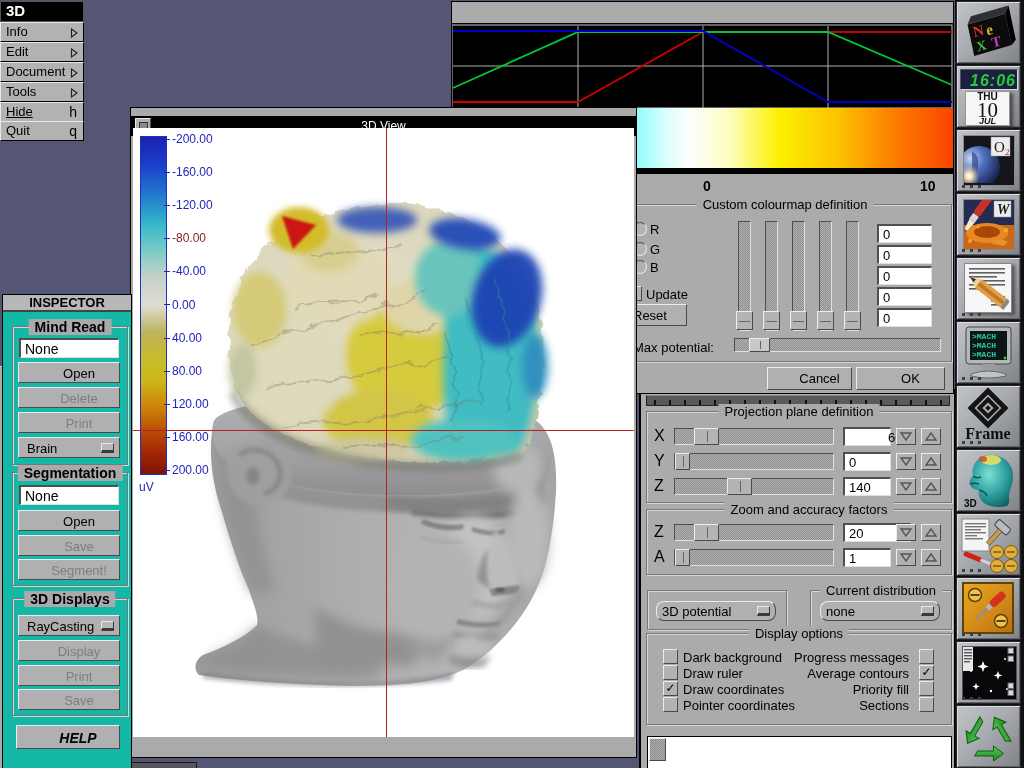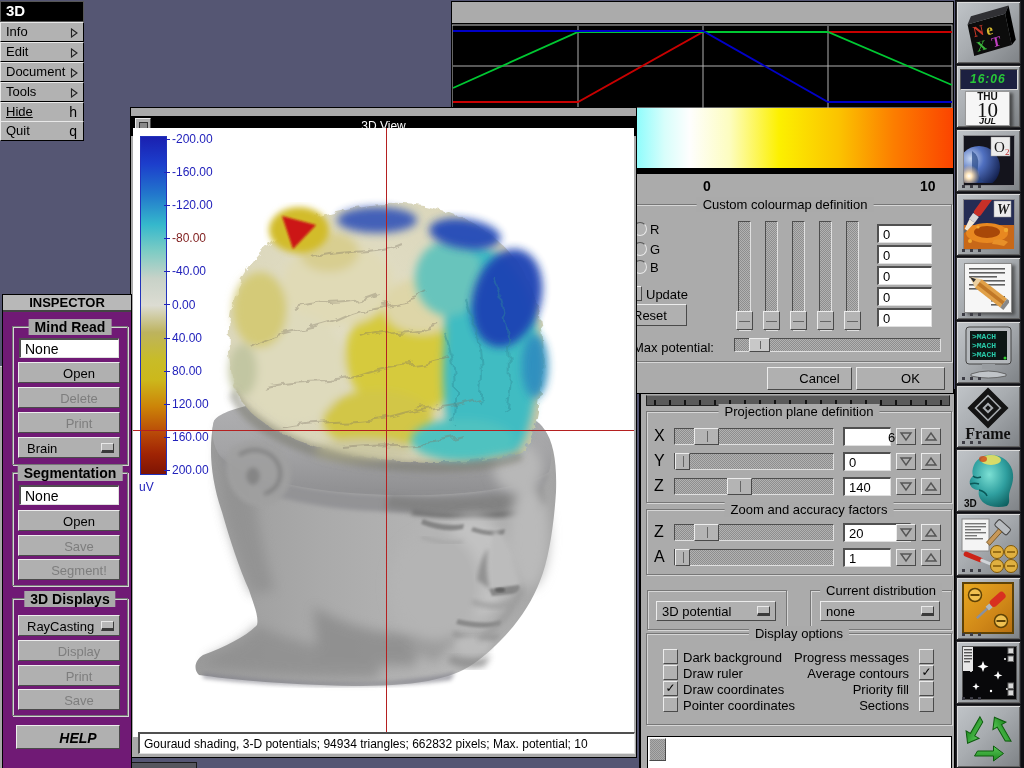--- a/index.html
+++ b/index.html
@@ -4,21 +4,21 @@
 body{width:1024px;height:768px;overflow:hidden;position:relative;background:#555673;font-family:"Liberation Sans",sans-serif;}
 .abs{position:absolute;}
 .btn{position:absolute;background:#b0b0b0;border-top:1px solid #ececec;border-left:1px solid #ececec;border-right:1px solid #4a4a4a;border-bottom:1px solid #4a4a4a;color:#000;text-align:center;font-size:13px;box-sizing:border-box;padding-left:20px;}
 .btn.dis{color:#7e7e7e;}
 .gb{position:absolute;border:1px solid #777;box-shadow:inset 1px 1px 0 #d6d6d6,1px 1px 0 #d6d6d6;}
 .gl{position:absolute;top:-8px;background:#aaaaaa;padding:0 6px;font-size:13px;white-space:nowrap;}
 .cb{position:absolute;width:15px;height:15px;background:#b2b2b2;border-top:1px solid #ececec;border-left:1px solid #ececec;border-right:1px solid #4a4a4a;border-bottom:1px solid #4a4a4a;box-sizing:border-box;font-size:12px;text-align:center;line-height:13px;}
 .track{position:absolute;background-image:repeating-conic-gradient(#8e8e8e 0 25%,#b2b2b2 0 50%);background-size:2px 2px;border-top:1px solid #4e4e4e;border-left:1px solid #4e4e4e;border-right:1px solid #e0e0e0;border-bottom:1px solid #e0e0e0;box-sizing:border-box;}
 .knob{position:absolute;background:#b4b4b4;border-top:1px solid #ececec;border-left:1px solid #ececec;border-right:1px solid #4a4a4a;border-bottom:1px solid #4a4a4a;box-sizing:border-box;}
 .field{position:absolute;background:#fff;border-top:2px solid #505050;border-left:2px solid #505050;border-right:1px solid #e0e0e0;border-bottom:1px solid #e0e0e0;font-size:13px;color:#000;padding:1px 0 0 4px;box-sizing:border-box;}
-.pop{position:absolute;background:#b0b0b0;border-top:1px solid #ececec;border-left:1px solid #ececec;border-right:1px solid #4a4a4a;border-bottom:1px solid #4a4a4a;font-size:13px;box-sizing:border-box;}
+.pop{position:absolute;background:#b0b0b0;border-top:1px solid #ececec;border-left:1px solid #ececec;border-right:1px solid #4a4a4a;border-bottom:1px solid #4a4a4a;font-size:13px;box-sizing:border-box;border-radius:8px;}
 .pg{position:absolute;right:5px;top:50%;margin-top:-5px;width:13px;height:10px;background:#b8b8b8;border-top:1px solid #e8e8e8;border-left:1px solid #e8e8e8;border-right:1px solid #3a3a3a;border-bottom:3px solid #3a3a3a;box-sizing:border-box;}
 .arrbtn{position:absolute;width:20px;height:17px;background:#b0b0b0;border-top:1px solid #ececec;border-left:1px solid #ececec;border-right:1px solid #4a4a4a;border-bottom:1px solid #4a4a4a;box-sizing:border-box;}
 .tile{position:absolute;left:1px;width:65px;height:63px;background:linear-gradient(135deg,#c0c4c8 0%,#a8acb0 45%,#7e8286 100%);border:1px solid #26262a;box-sizing:border-box;box-shadow:inset 1px 1px 0 #dcdcdc,inset -1px -1px 0 #606060;}
 .dots{position:absolute;left:5px;bottom:3px;width:22px;height:3px;background:repeating-linear-gradient(to right,#3c3c44 0 3px,transparent 3px 8px);}
 </style></head><body>
 <div class="abs" style="left:0;top:366px;width:4px;height:402px;background:#a8a8a8;border-top:1px solid #d8d8d8;"></div>
 <div class="abs" style="left:639px;top:389px;width:317px;height:379px;background:#ababab;border:2px solid #000;border-bottom:none;box-sizing:border-box;">
 <div style="position:absolute;left:5px;top:4px;width:304px;height:11px;background:#5a5a5a;border:1px solid #222;border-top:1px solid #888;box-sizing:border-box;">
       <span style="position:absolute;left:7px;bottom:0;width:2px;height:5px;background:#111;"></span>
       <span style="position:absolute;left:22px;bottom:0;width:2px;height:5px;background:#111;"></span>
@@ -388,23 +388,20 @@
 <span style="position:absolute;left:39px;top:269px;font-size:12px;color:#2222bb;">120.00</span>
 <span style="position:absolute;left:31px;top:276px;width:6px;height:1px;background:#2222bb;"></span>
 <span style="position:absolute;left:39px;top:302px;font-size:12px;color:#2222bb;">160.00</span>
 <span style="position:absolute;left:31px;top:309px;width:6px;height:1px;background:#2222bb;"></span>
 <span style="position:absolute;left:39px;top:335px;font-size:12px;color:#2222bb;">200.00</span>
 <span style="position:absolute;left:31px;top:342px;width:6px;height:1px;background:#2222bb;"></span>
 <span style="position:absolute;left:6px;top:352px;font-size:12px;color:#2222bb;">uV</span>
 <div style="position:absolute;left:253px;top:0;width:1px;height:609px;background:#b52020;"></div>
 <div style="position:absolute;left:0;top:302px;width:501px;height:1px;background:#b52020;"></div>
 </div>
-<div style="position:absolute;left:7px;top:624px;width:497px;height:22px;background:#fff;border-top:2px solid #505050;border-left:2px solid #505050;border-right:1px solid #e0e0e0;border-bottom:1px solid #e0e0e0;box-sizing:border-box;">
-      <span style="font-size:12px;position:absolute;left:4px;top:3px;white-space:nowrap;">Gouraud shading, 3-D potentials; 94934 triangles; 662832 pixels; Max. potential; 10</span>
-    </div>
 </div>
 <div class="abs" style="left:123px;top:762px;width:72px;height:6px;background:#55565e;border:1px solid #191919;"></div>
 <div class="abs" style="left:0;top:1px;width:84px;">
 <div style="position:absolute;left:0;top:0;width:82px;height:19px;background:#000;border:1px solid #555;">
       <span style="color:#fff;font-weight:bold;font-size:15px;position:absolute;left:5px;top:0;">3D</span>
     </div>
 <div style="position:absolute;left:0;top:21px;width:82px;height:18px;background:#b2b2b2;border:1px solid #000;border-top-color:#e8e8e8;border-left-color:#e8e8e8;">
       <span style="position:absolute;left:5px;top:1px;font-size:13px;">Info</span>
       <svg width="8" height="10" style="position:absolute;right:5px;top:5px;">
         <path d="M1.5,1 L7,5 L1.5,9 Z" fill="none" stroke="#222" stroke-width="1.1"></path>
@@ -430,21 +427,21 @@
     </div>
 <div style="position:absolute;left:0;top:101px;width:82px;height:18px;background:#b2b2b2;border:1px solid #000;border-top-color:#e8e8e8;border-left-color:#e8e8e8;">
       <span style="position:absolute;left:5px;top:1px;font-size:13px;text-decoration:underline;">Hide</span>
       <span style="position:absolute;right:6px;top:1px;font-size:14px;">h</span>
     </div>
 <div style="position:absolute;left:0;top:120px;width:82px;height:18px;background:#b2b2b2;border:1px solid #000;border-top-color:#e8e8e8;border-left-color:#e8e8e8;">
       <span style="position:absolute;left:5px;top:1px;font-size:13px;">Quit</span>
       <span style="position:absolute;right:6px;top:1px;font-size:14px;">q</span>
     </div>
 </div>
-<div class="abs" style="left:2px;top:294px;width:130px;height:474px;background:#701a75;border:1px solid #000;border-bottom:none;box-sizing:border-box;">
+<div class="abs" style="left:2px;top:294px;width:130px;height:474px;background:#14b8a6;border:1px solid #000;border-bottom:none;box-sizing:border-box;">
 <div style="position:absolute;left:0;top:0;width:100%;height:17px;background:#b8b8b8;border-bottom:2px solid #444;text-align:center;font-weight:bold;font-size:13px;box-sizing:border-box;">INSPECTOR</div>
 <div class="gb" style="left:9px;top:31px;width:114px;height:137px;">
       <span class="gl" style="left:50%;transform:translateX(-50%);font-weight:bold;font-size:14px;">Mind Read</span>
     </div>
 <div class="field" style="left:16px;top:43px;width:100px;height:20px;font-size:14px;">None</div>
 <div class="btn" style="left:15px;top:67px;width:102px;height:21px;padding-top:3px;">Open</div>
 <div class="btn dis" style="left:15px;top:92px;width:102px;height:21px;padding-top:3px;">Delete</div>
 <div class="btn dis" style="left:15px;top:117px;width:102px;height:21px;padding-top:3px;">Print</div>
 <div class="btn" style="left:15px;top:142px;width:102px;height:21px;padding-top:3px;text-align:left;padding-left:8px;">Brain<span class="pg"></span></div>
 <div class="gb" style="left:9px;top:177px;width:114px;height:112px;">
@@ -470,21 +467,21 @@
 <polygon points="-19,-15 -14,-22 25,-22 20,-15" fill="#303034" transform="skewY(-4)"></polygon>
 <polygon points="20,-15 25,-22 25,13 20,17" fill="#000" transform="skewY(-4)"></polygon>
 <text x="-15" y="-1" font-size="15" font-weight="bold" fill="#cc3a2a" font-family="Liberation Serif" transform="skewY(-4)">N</text>
 <text x="-2" y="1" font-size="15" font-weight="bold" fill="#d4b830" font-family="Liberation Serif" transform="skewY(-4)">e</text>
 <text x="-15" y="14" font-size="14" font-weight="bold" fill="#3cb83c" font-family="Liberation Serif" transform="skewY(-4)">X</text>
 <text x="1" y="14" font-size="14" font-weight="bold" fill="#c040c0" font-family="Liberation Serif" transform="skewY(-4)">T</text>
 </g>
       </svg></div>
 <div class="tile" style="top:65px;">
       <div style="position:absolute;left:3px;top:3px;width:56px;height:19px;background:#1c2040;border:1px solid #555;border-bottom-color:#d8d8d8;border-right-color:#d8d8d8;">
-<span style="position:absolute;left:9px;top:2px;font-size:12px;font-style:italic;letter-spacing:1px;color:#28c838;font-weight:bold;">16:06</span>
+<span style="position:absolute;left:9px;top:2px;font-size:16px;font-style:italic;letter-spacing:1px;color:#28c838;font-weight:bold;">16:06</span>
       </div>
 <div style="position:absolute;left:8px;top:25px;width:43px;height:33px;background:#f6f6f6;border:1px solid #999;box-shadow:3px 2px 3px rgba(40,40,40,0.7);">
 <div style="text-align:center;font-size:10px;font-weight:bold;color:#111;line-height:10px;margin-top:0px;">THU</div>
 <div style="text-align:center;font-size:21px;color:#111;line-height:16px;font-family:'Liberation Serif',serif;">10</div>
 <div style="text-align:center;font-size:9px;font-weight:bold;font-style:italic;color:#111;line-height:7px;">JUL</div>
       </div>
     </div>
 <div class="tile" style="top:129px;">
       <div style="position:absolute;left:6px;top:5px;width:50px;height:49px;background:#14141c;border:1px solid #88888c;">
 <svg width="48" height="47">

